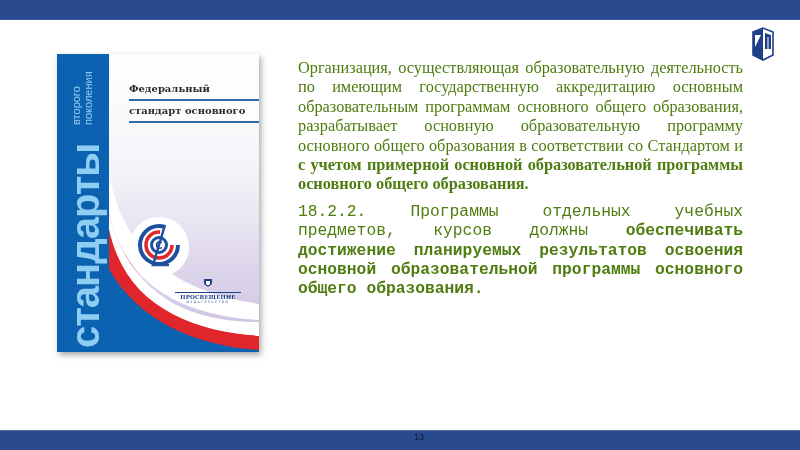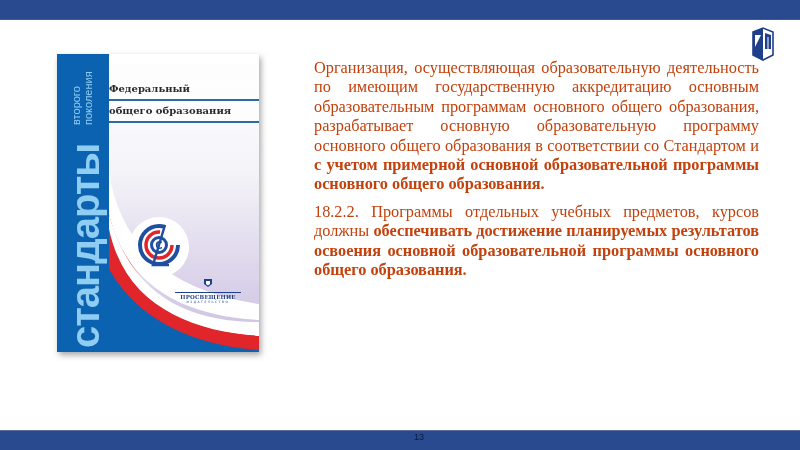--- a/index.html
+++ b/index.html
@@ -13,33 +13,33 @@
   .logo { position: absolute; left: 751px; top: 27px; width: 24px; height: 34px; }
 
   
   .cover { position: absolute; left: 57px; top: 54px; width: 202px; height: 298px; box-shadow: 2px 3px 6px rgba(0,0,0,0.35); overflow: hidden; background: linear-gradient(180deg, #ffffff 0%, #f4f3f8 40%, #c9bde0 100%); }
   .cover-spine { position: absolute; left: 0; top: 0; width: 52px; height: 298px; background: #0b62b0; }
   .spine-text-wrap { position: absolute; left: 0; top: 0; width: 52px; height: 298px; }
   .spine-main { position: absolute; left: 26px; bottom: 4px; transform-origin: left bottom; transform: rotate(-90deg) translateY(26px); white-space: nowrap; font-family: "Liberation Sans", "DejaVu Sans", sans-serif; font-weight: bold; font-size: 40px; color: #8fcdf2; letter-spacing: -1px; line-height: 1; }
   .spine-sub { position: absolute; transform-origin: left bottom; transform: rotate(-90deg); white-space: nowrap; font-family: "Liberation Sans", "DejaVu Sans", sans-serif; font-size: 11px; color: #8fcdf2; line-height: 11px; }
 
   .cover-title-block { position: absolute; left: 52px; top: 25px; width: 150px; }
-  .cover-title-line { height: 22px; border-bottom: 2px solid #2c6aa6; font-family: "DejaVu Serif", "Liberation Serif", serif; font-weight: bold; font-size: 10px; color: #2a2a2a; line-height: 20px; background: rgba(255,255,255,0.6); }
+  .cover-title-line { height: 22px; border-bottom: 2px solid #2c6aa6; font-family: "DejaVu Serif", "Liberation Serif", serif; font-weight: bold; font-size: 10px; color: #2a2a2a; line-height: 20px; background: rgba(255,255,255,0.6); margin-left: 20px; }
 
   .cover-swoosh { position: absolute; left: 0; top: 0; width: 202px; height: 298px; }
 
   .cover-emblem { position: absolute; left: 72px; top: 163px; width: 60px; height: 60px; border-radius: 50%; background: #ffffff; }
   .publisher { position: absolute; left: 118px; top: 220px; width: 66px; text-align: center; }
   .publisher-name { font-family: "DejaVu Serif", serif; font-size: 5.5px; font-weight: bold; color: #1f3f8a; letter-spacing: 0.2px; border-top: 1px solid #1f3f8a; padding-top: 1px; }
   .publisher-sub { font-family: "DejaVu Sans", sans-serif; font-size: 3px; color: #1f3f8a; letter-spacing: 1.5px; }
 
   
-  .text-col { position: absolute; left: 298px; top: 58px; width: 445px; font-family: "Liberation Serif", "DejaVu Serif", serif; font-size: 16.3px; line-height: 19.4px; color: #c2410c; text-align: justify; margin-left: 16px; }
+  .text-col { position: absolute; left: 298px; top: 58px; width: 445px; font-family: "Liberation Serif", "DejaVu Serif", serif; font-size: 16.3px; line-height: 19.4px; color: #4d7c0f; text-align: justify; }
   .text-col p { margin: 0; }
-  .text-col p + p.gap { margin-top: 8px; }
+  .text-col p + p.gap { margin-top: 8px; font-family: Liberation Mono, monospace; }
   .text-col b { font-weight: bold; }
 </style>
 </head>
 <body>
 
 <div class="top-bar"></div>
 
 <div class="logo">
   <svg width="24" height="34" viewBox="0 0 24 34">
     <path d="M2 5 L12 1 L22 5 L22 28 L12 33 L2 28 Z" fill="#ffffff" stroke="#1f3f8a" stroke-width="1.6"></path>
@@ -60,21 +60,21 @@
 
   <div class="cover-spine"></div>
   <div class="spine-text-wrap">
     <div class="spine-main" style="left:48px; bottom:4px; transform: rotate(-90deg); transform-origin: left bottom;">стандарты</div>
     <div class="spine-sub" style="left:25px; top:60px;">второго</div>
     <div class="spine-sub" style="left:37px; top:60px;">поколения</div>
   </div>
 
   <div class="cover-title-block">
     <div class="cover-title-line">Федеральный</div>
-    <div class="cover-title-line">общего образования</div>
+    <div class="cover-title-line">стандарт основного</div>
   </div>
 
   <div class="cover-emblem">
     <svg width="60" height="60" viewBox="0 0 60 60">
       <circle cx="30" cy="28" r="19" fill="none" stroke="#1f4fa0" stroke-width="4" stroke-dasharray="95 25"></circle>
       <circle cx="30" cy="28" r="13" fill="none" stroke="#e0252b" stroke-width="3.5" stroke-dasharray="62 20"></circle>
       <circle cx="30" cy="28" r="7.5" fill="none" stroke="#1f4fa0" stroke-width="3"></circle>
       <text x="30" y="32" text-anchor="middle" font-family="DejaVu Sans, sans-serif" font-size="10" font-weight="bold" fill="#1f4fa0">С</text>
       <path d="M36 8 L24 48 L40 48" fill="none" stroke="#1f4fa0" stroke-width="2.5"></path>
     </svg>

